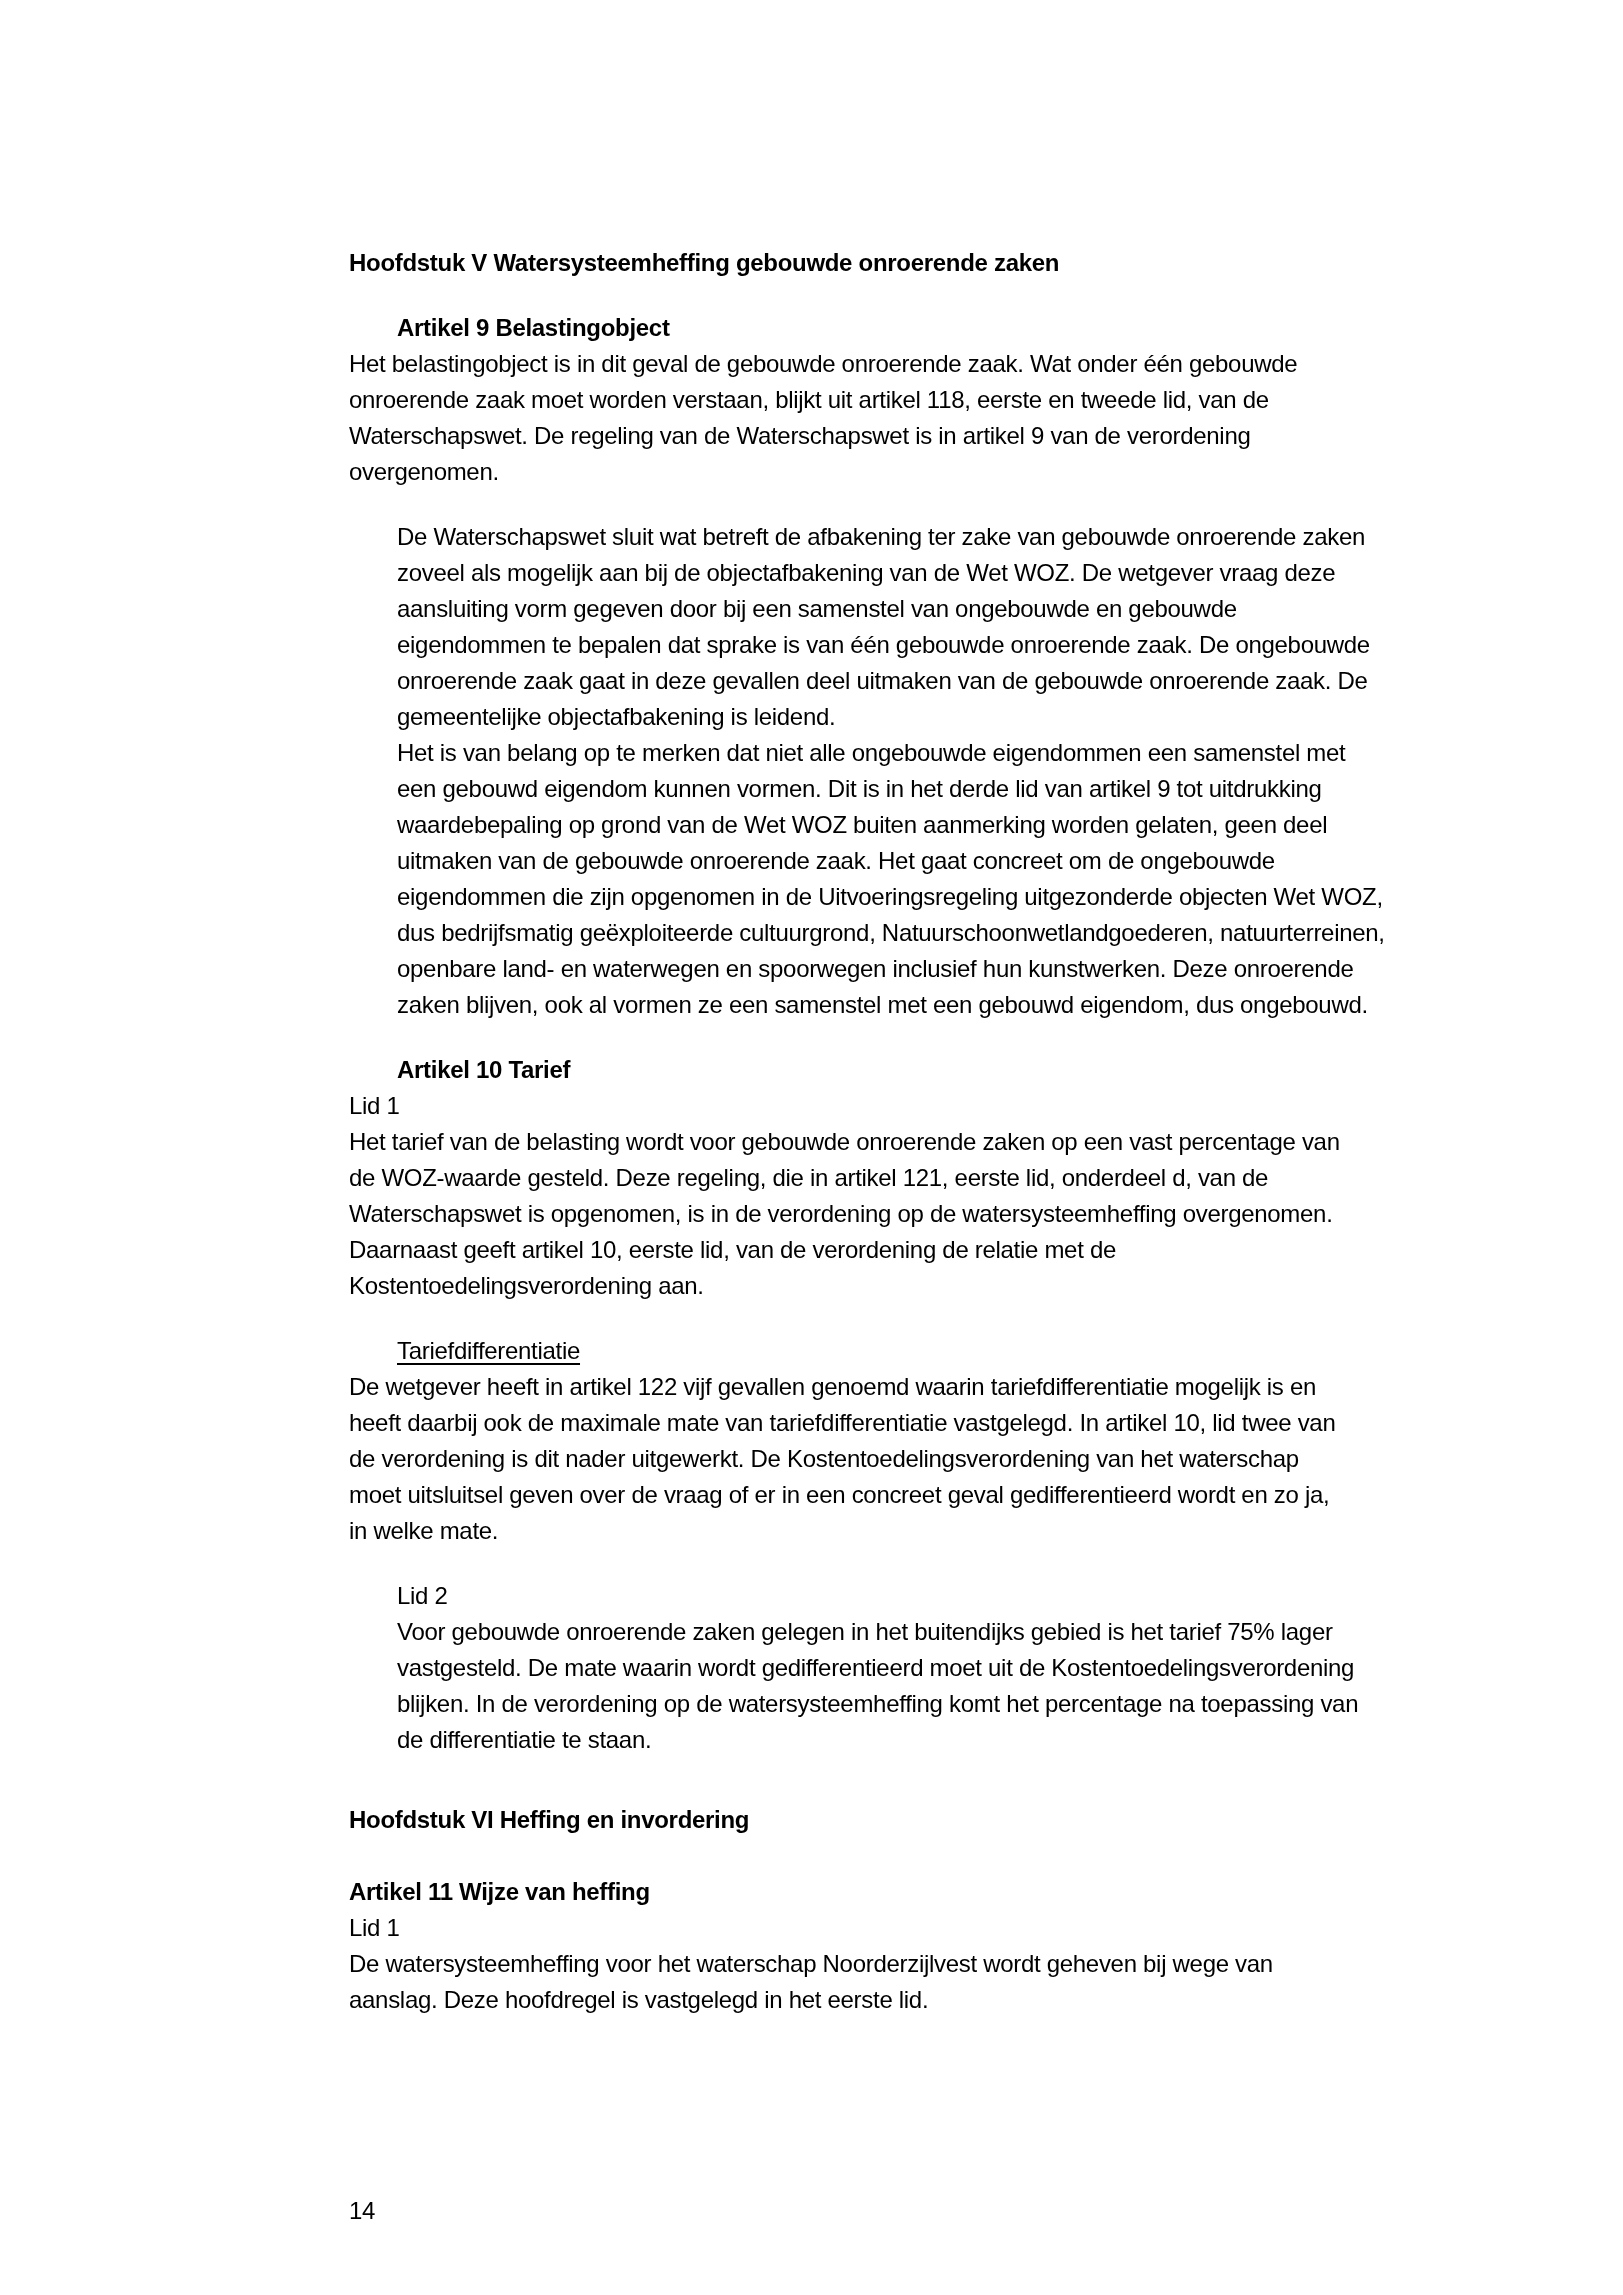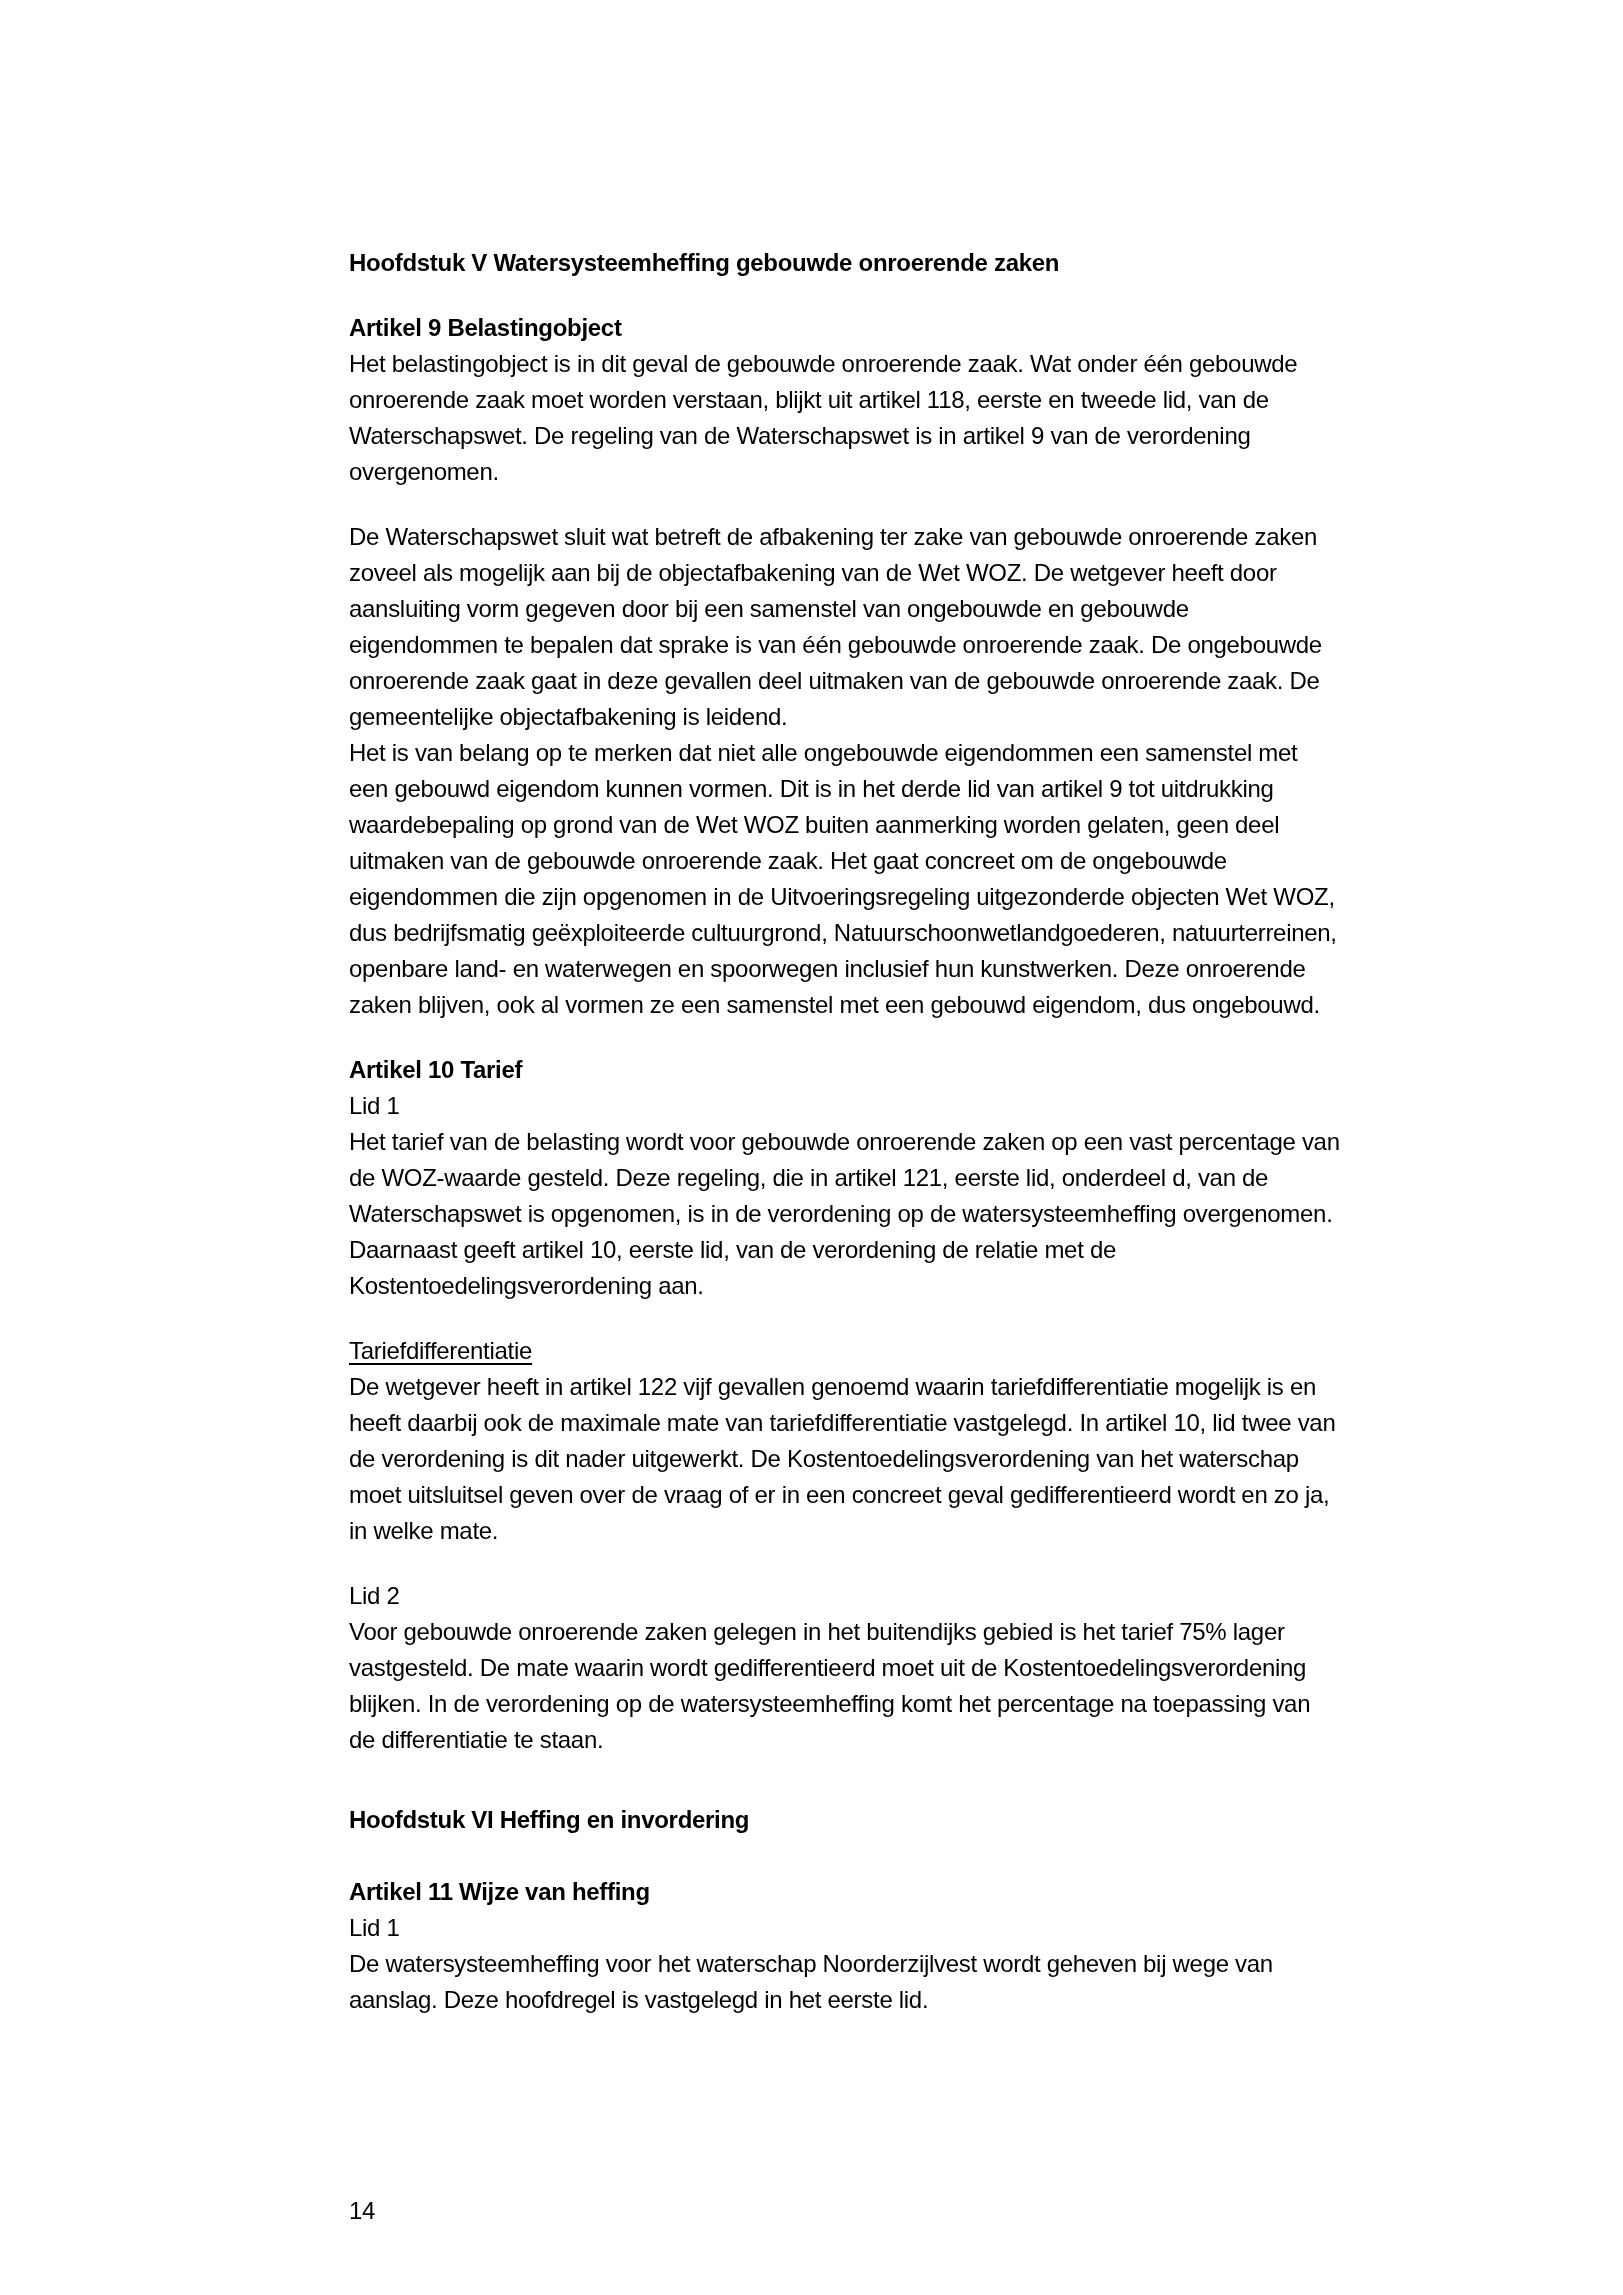--- a/index.html
+++ b/index.html
@@ -13,21 +13,21 @@
     overflow: hidden;
   }
   .content {
     position: absolute;
     left: 349px;
     top: 245px;
     width: 1162px;
   }
   .blk { margin-top: 29px; }
   .blk.gap-none   { margin-top: 0; }
-  .blk.gap-blank  { margin-top: 29px; }
+  .blk.gap-blank  { margin-top: 29px; margin-left: 48px; }
   .blk.gap-line   { margin-top: 36px; }
   .blk.gap-double { margin-top: 44px; }
   .line {
     font-size: 24px;
     line-height: 36px;
     height: 36px;
     letter-spacing: -0.3px;
     white-space: nowrap;
   }
   .blk.h1 .line, .blk.h2 .line { font-weight: bold; }
@@ -54,21 +54,21 @@
         <div class="line">Artikel 9 Belastingobject</div>
       </div>
       <div class="blk p gap-none">
         <div class="line">Het belastingobject is in dit geval de gebouwde onroerende zaak. Wat onder één gebouwde</div>
         <div class="line">onroerende zaak moet worden verstaan, blijkt uit artikel 118, eerste en tweede lid, van de</div>
         <div class="line">Waterschapswet. De regeling van de Waterschapswet is in artikel 9 van de verordening</div>
         <div class="line">overgenomen.</div>
       </div>
       <div class="blk p gap-blank">
         <div class="line">De Waterschapswet sluit wat betreft de afbakening ter zake van gebouwde onroerende zaken</div>
-        <div class="line">zoveel als mogelijk aan bij de objectafbakening van de Wet WOZ. De wetgever heeft door</div>
+        <div class="line">zoveel als mogelijk aan bij de objectafbakening van de Wet WOZ. De wetgever vraag deze</div>
         <div class="line">aansluiting vorm gegeven door bij een samenstel van ongebouwde en gebouwde</div>
         <div class="line">eigendommen te bepalen dat sprake is van één gebouwde onroerende zaak. De ongebouwde</div>
         <div class="line">onroerende zaak gaat in deze gevallen deel uitmaken van de gebouwde onroerende zaak. De</div>
         <div class="line">gemeentelijke objectafbakening is leidend.</div>
         <div class="line">Het is van belang op te merken dat niet alle ongebouwde eigendommen een samenstel met</div>
         <div class="line">een gebouwd eigendom kunnen vormen. Dit is in het derde lid van artikel 9 tot uitdrukking</div>
         <div class="line">waardebepaling op grond van de Wet WOZ buiten aanmerking worden gelaten, geen deel</div>
         <div class="line">uitmaken van de gebouwde onroerende zaak. Het gaat concreet om de ongebouwde</div>
         <div class="line">eigendommen die zijn opgenomen in de Uitvoeringsregeling uitgezonderde objecten Wet WOZ,</div>
         <div class="line">dus bedrijfsmatig geëxploiteerde cultuurgrond, Natuurschoonwetlandgoederen, natuurterreinen,</div>

